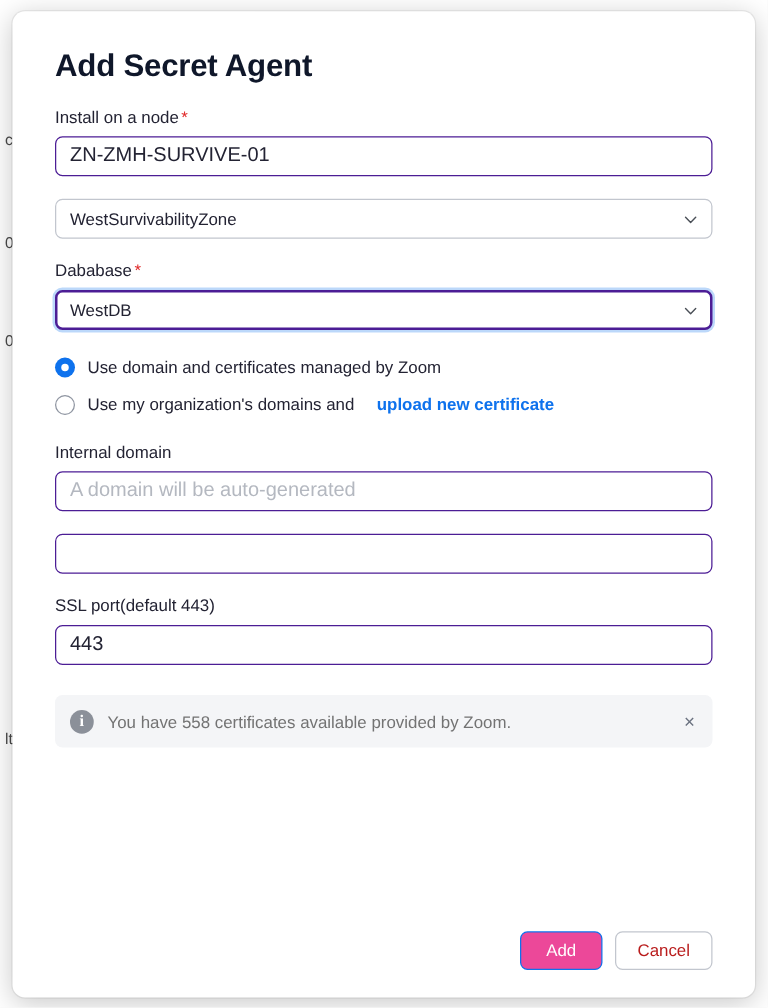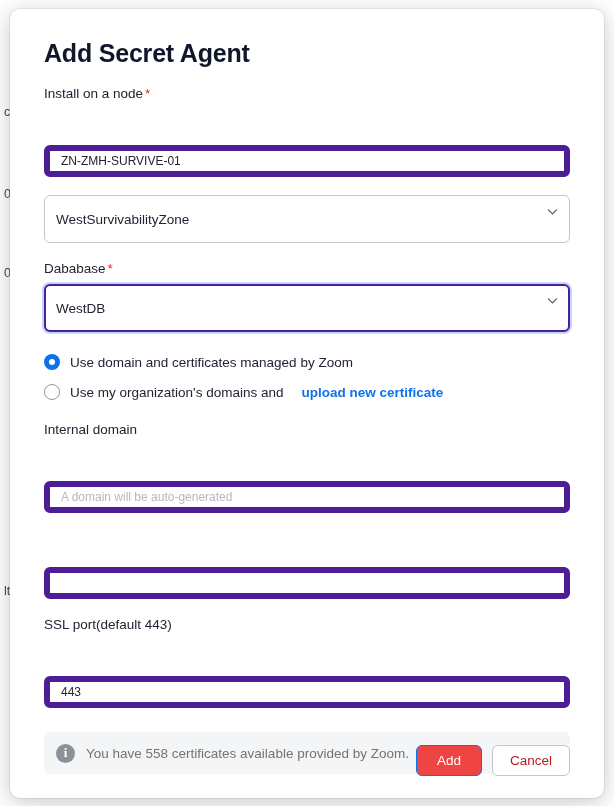--- a/index.html
+++ b/index.html
@@ -66,40 +66,39 @@
   }
   .req {
     color: #e02828;
     margin-left: 2px;
   }
 
   .text-input {
     width: 100%;
     height: 32px;
     box-sizing: border-box;
-    border: 6px solid #4c1d95;
+    border: 1px solid #4c1d95;
     border-radius: 6px;
     padding: 0 11px;
-    font-size: 12px;
+    font-size: 16px;
     color: #232333;
     font-family: "Liberation Sans", sans-serif;
     background: #fff;
     outline: none;
-    margin-top: 36px;
   }
   .text-input::placeholder {
     color: #b4b8c0;
   }
 
   .select-wrap {
     position: relative;
   }
   .select-box {
     width: 100%;
-    height: 48px;
+    height: 32px;
     box-sizing: border-box;
     border: 1px solid #c2c6ce;
     border-radius: 6px;
     padding: 0 30px 0 11px;
     font-size: 13.5px;
     color: #232333;
     background: #fff;
     display: flex;
     align-items: center;
   }
@@ -118,21 +117,21 @@
     pointer-events: none;
   }
 
   
   .radio-group {
     margin-top: 22px;
     padding: 0 9px;
   }
   .radio-row {
     display: flex;
-    align-items: center;
+    align-items: flex-start;
     margin-bottom: 14px;
   }
   .radio {
     width: 16px;
     height: 16px;
     border-radius: 50%;
     border: 1.5px solid #8f95a1;
     box-sizing: border-box;
     background: #fff;
     margin-right: 10px;
@@ -216,21 +215,21 @@
     border-radius: 6px;
     font-size: 13.5px;
     font-family: "Liberation Sans", sans-serif;
     display: flex;
     align-items: center;
     justify-content: center;
     cursor: pointer;
     box-sizing: border-box;
   }
   .btn-primary {
-    background: #ef4444;
+    background: #ec4899;
     color: #fff;
     border: 1px solid #0e72ed;
     padding: 0 20px;
     font-weight: normal;
   }
   .btn-secondary {
     background: #fff;
     color: #b91c1c;
     border: 1px solid #c2c6ce;
     padding: 0 17px;

